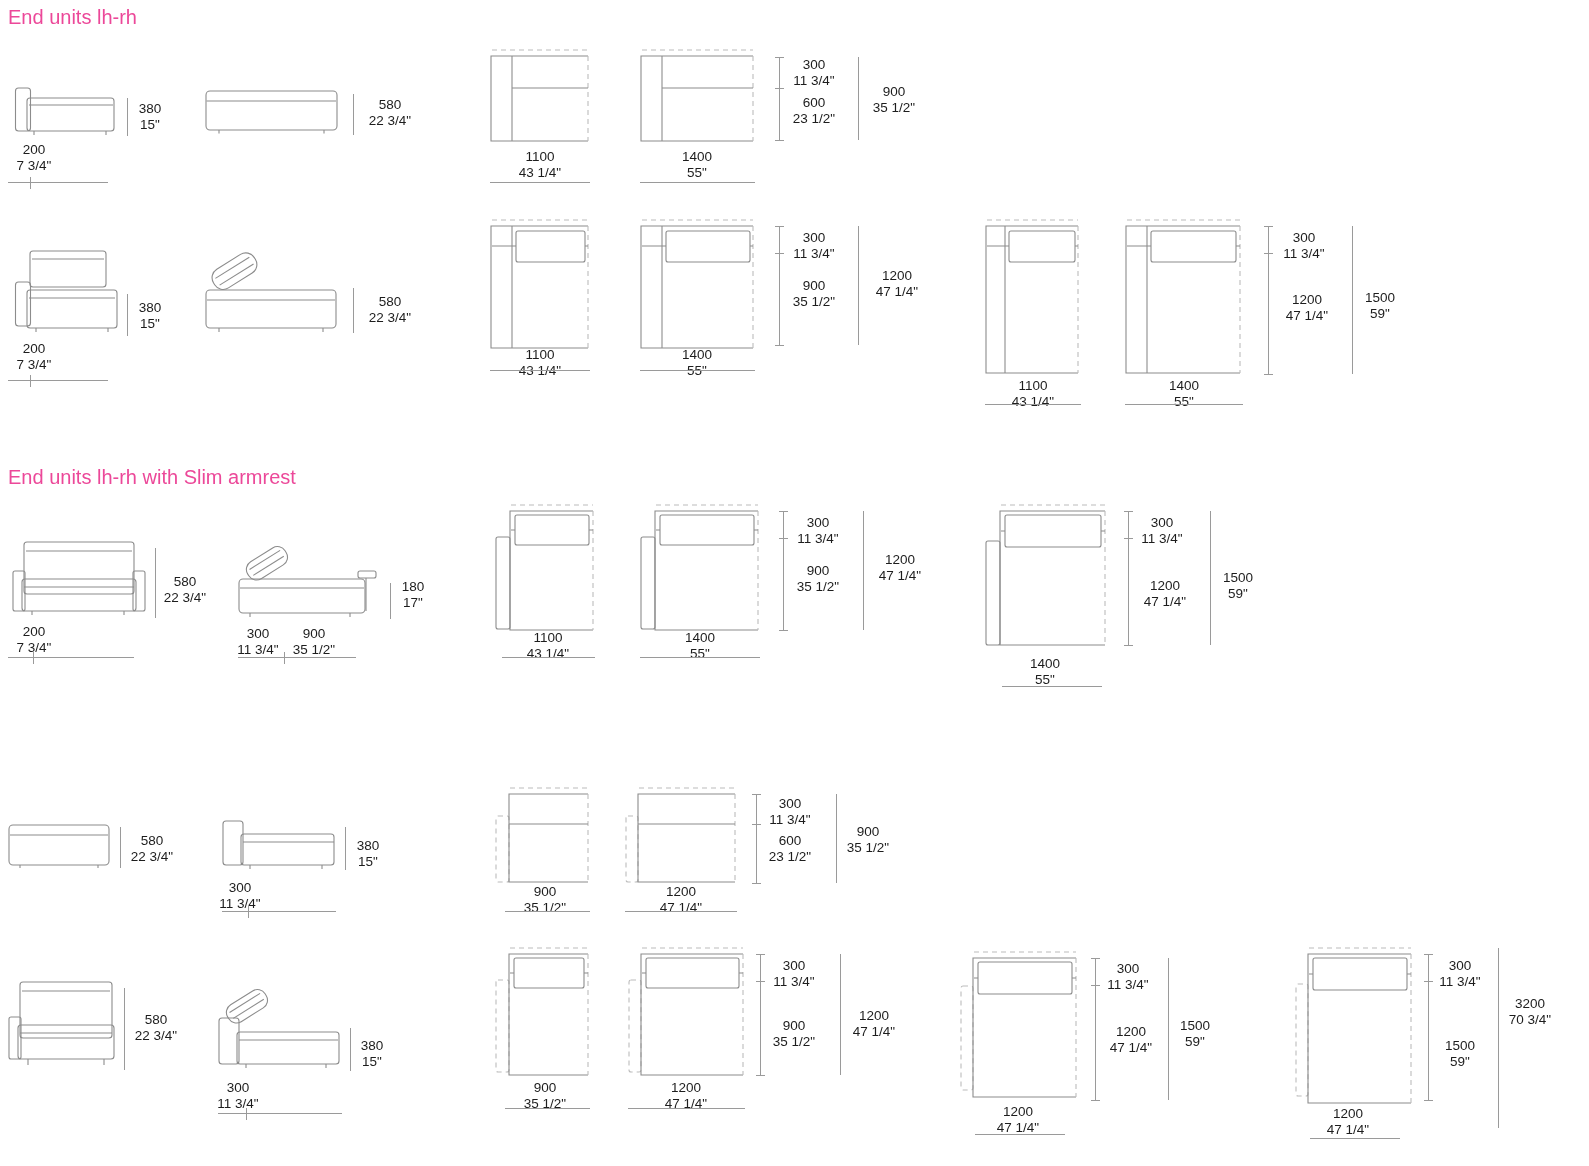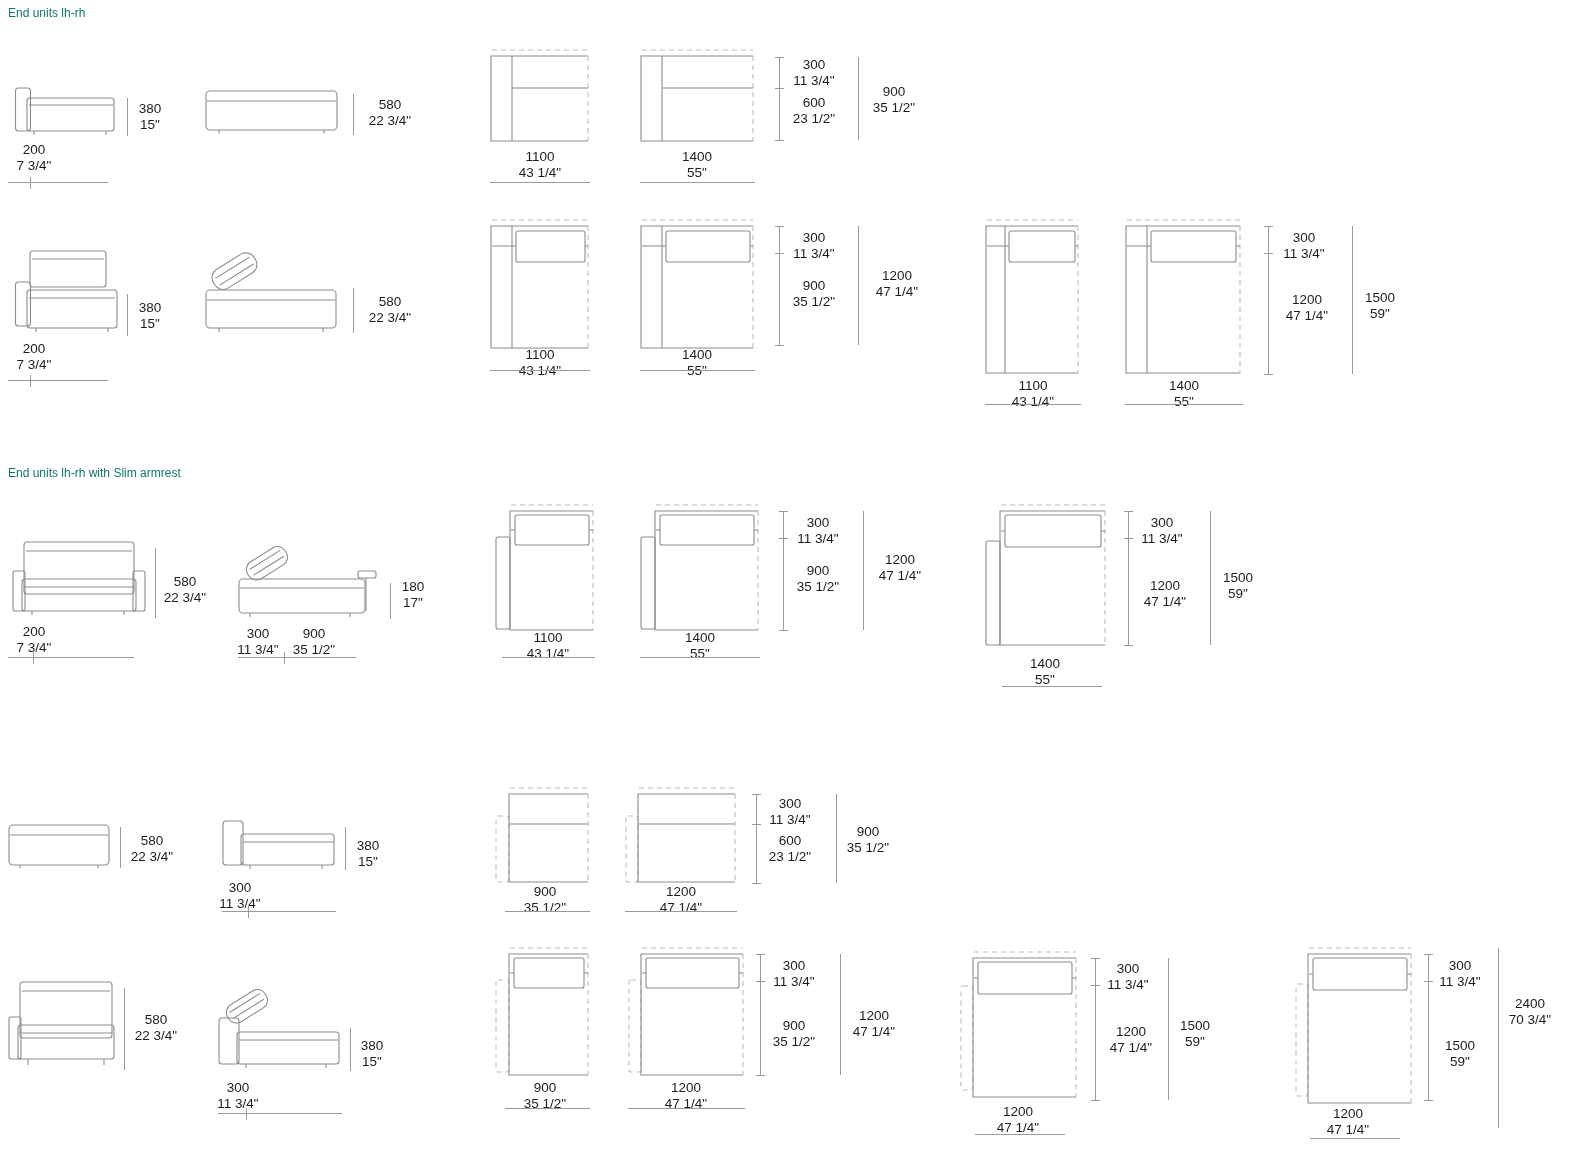--- a/index.html
+++ b/index.html
@@ -1,19 +1,19 @@
 <!DOCTYPE html>
 <html><head>
 <meta charset="utf-8">
 <style>
   * { margin:0; padding:0; box-sizing:border-box; }
   html,body { background:#fff; }
   body { font-family:"Liberation Sans", sans-serif; }
   .sheet { position:relative; width:1589px; height:1166px; background:#fff; overflow:hidden; }
-  .sec-title { position:absolute; font-size:12px; color:#0f766e; }
+  .sec-title { position:absolute; font-size:20px; color:#ec4899; }
   .fig { position:absolute; }
   .fig svg { display:block; overflow:visible; }
   .fig svg * { fill:none; stroke:#8c8c8c; stroke-width:1.1; }
   .fig svg .dash { stroke:#bcbcbc; stroke-dasharray:5 4; }
   .fig svg .wfill { fill:#ffffff; }
   .dim { position:absolute; transform:translateX(-50%); text-align:center; font-size:13.5px; line-height:15.5px; color:#1d1d1d; white-space:nowrap; }
   .dim span { display:block; }
   .vline { position:absolute; width:1px; background:#9a9a9a; }
   .uline { position:absolute; height:1px; background:#9a9a9a; }
   .htick { position:absolute; width:9px; height:1px; background:#9a9a9a; }
@@ -625,17 +625,17 @@
   <div class="dim" style="left:1460px;top:958px">
       <span>300</span>
       <span>11 3/4"</span>
     </div>
   <div class="dim" style="left:1460px;top:1038px">
       <span>1500</span>
       <span>59"</span>
     </div>
   <div class="vline" style="left:1498px;top:948px;height:180px"></div>
   <div class="dim" style="left:1530px;top:996px">
-      <span>2400</span>
+      <span>3200</span>
       <span>70 3/4"</span>
     </div>
 
 </div>
 
 </body></html>

